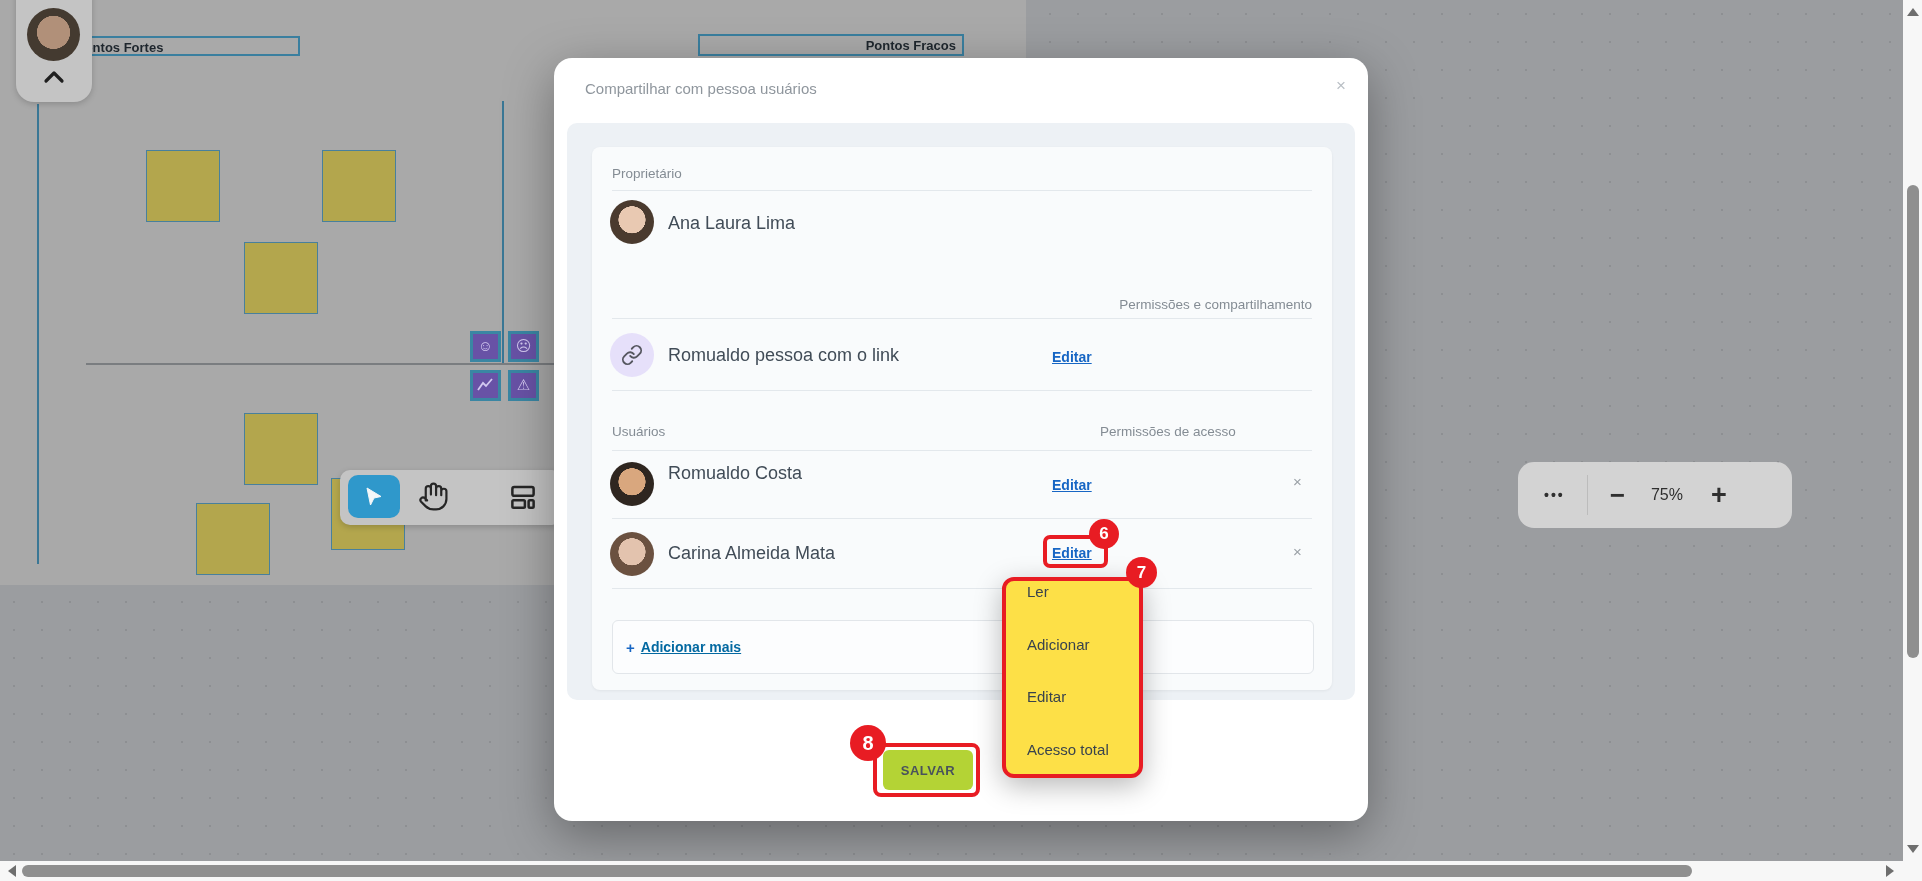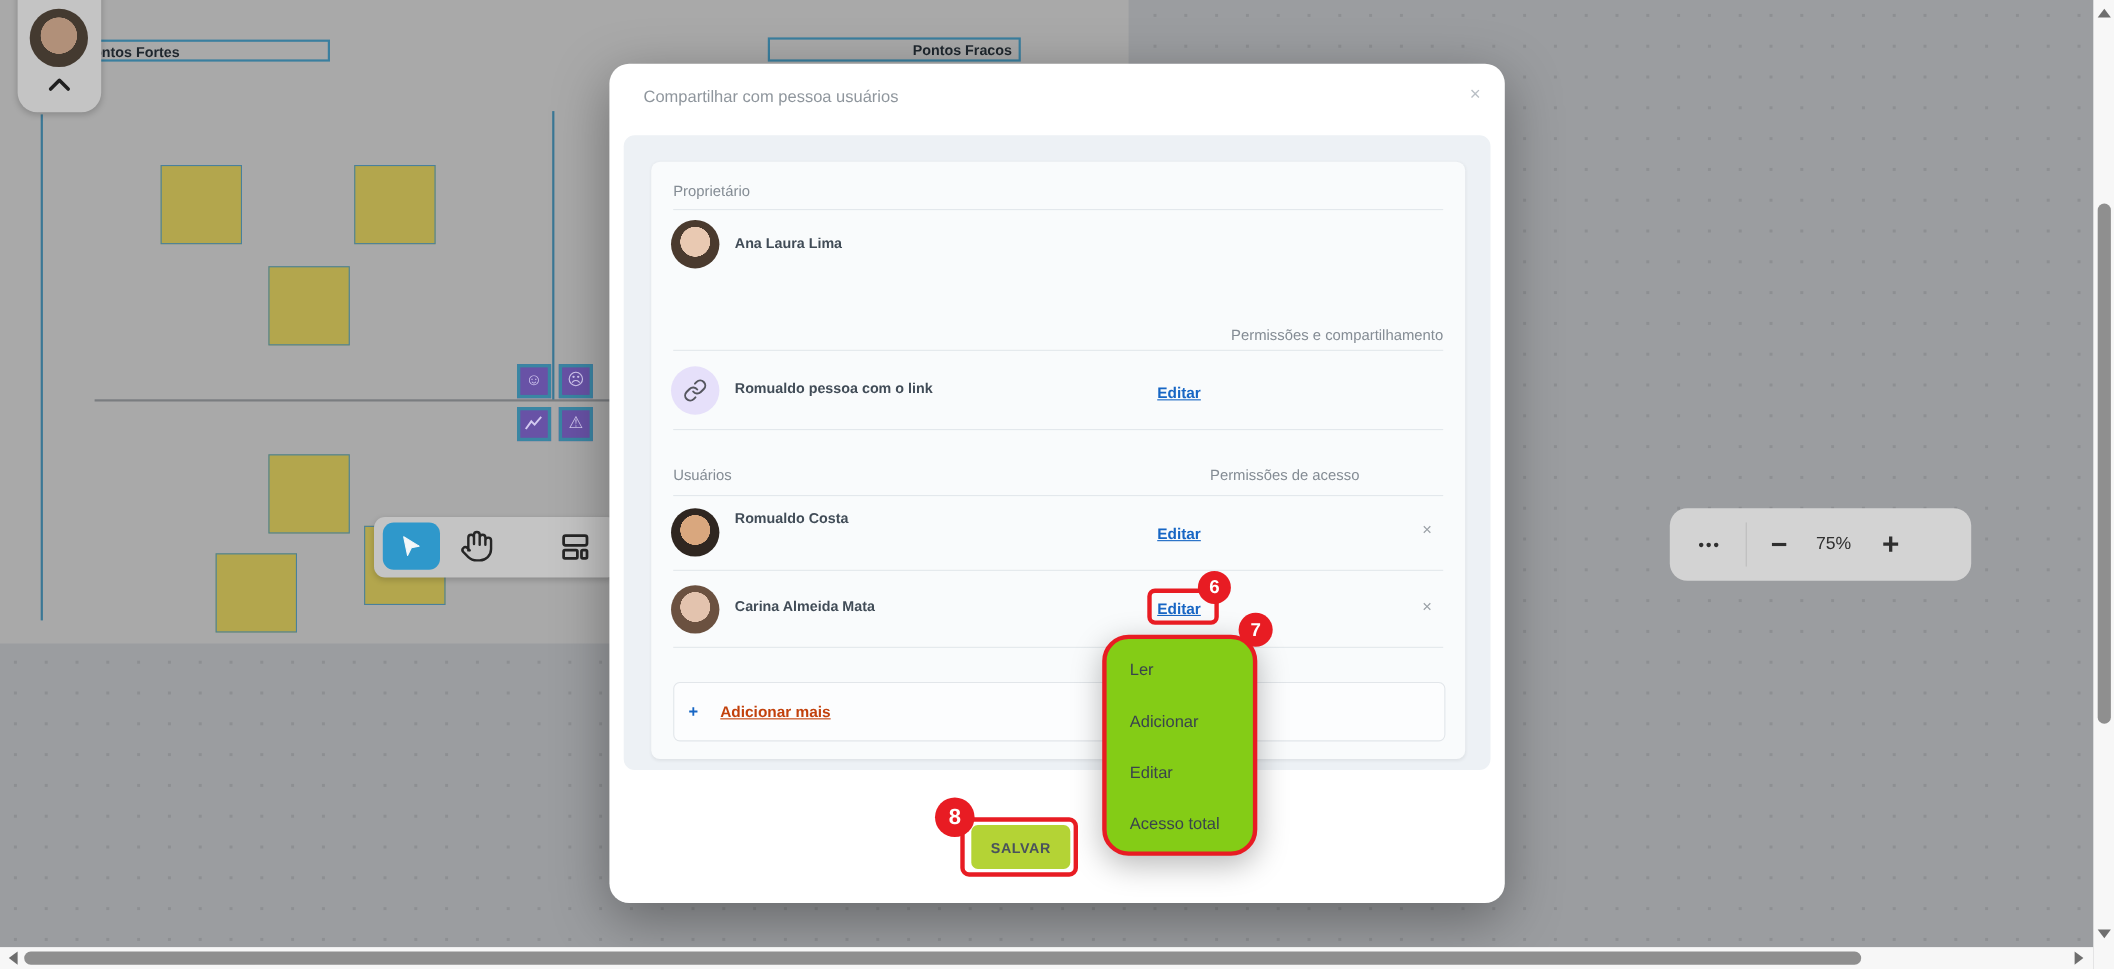--- a/index.html
+++ b/index.html
@@ -29,37 +29,37 @@
   
   .dialog{position:absolute;left:554px;top:58px;width:814px;height:763px;background:#ffffff;border-radius:18px;
     box-shadow:0 14px 50px rgba(0,0,0,.35);}
   .dlg-title{position:absolute;left:31px;top:22px;font-size:15px;color:#8f969d;}
   .dlg-close{position:absolute;right:22px;top:18px;font-size:17px;color:#b9bfc5;cursor:default;}
   .panel{position:absolute;left:13px;top:65px;width:788px;height:577px;background:#edf1f5;border-radius:10px;}
   .pcard{position:absolute;left:25px;top:24px;width:740px;height:543px;background:#f9fbfc;border-radius:8px;
     box-shadow:0 1px 3px rgba(0,0,0,.06);}
   .sec-label{font-size:13.5px;color:#848c94;}
   .divider{position:absolute;left:20px;right:20px;height:1px;background:#e3e8ec;}
-  .uname{font-size:13px;font-weight:bold;color:#414c57;white-space:nowrap;}
+  .uname{font-size:18px;font-weight:normal;color:#414c57;white-space:nowrap;}
   .edit-link{font-size:14px;font-weight:bold;color:#1766c4;text-decoration:underline;cursor:pointer;}
   .remove-x{font-size:15px;color:#9aa0a6;cursor:pointer;}
   .uavatar{position:absolute;width:44px;height:44px;border-radius:50%;}
   .addbox{position:absolute;left:20px;top:473px;width:700px;height:52px;background:#fcfdfe;
     border:1px solid #e2e6ea;border-radius:6px;display:flex;align-items:center;}
   .addplus{color:#1766c4;font-size:15px;font-weight:bold;margin-left:13px;}
-  .addlbl{color:#c2410c;font-size:14px;font-weight:bold;text-decoration:underline;margin-left:20px;text-align:right;}
+  .addlbl{color:#0369a1;font-size:14px;font-weight:bold;text-decoration:underline;margin-left:6px;text-align:right;}
   .save-btn{position:absolute;left:329px;top:692px;width:90px;height:40px;background:#b4d335;border:none;border-radius:6px;
     font-family:"Liberation Sans",sans-serif;font-size:13px;font-weight:bold;color:#49525c;letter-spacing:.5px;}
   
   .redbox{position:absolute;border:4px solid #e81c23;border-radius:8px;box-sizing:border-box;}
   .badge{position:absolute;background:#e81c23;border-radius:50%;color:#fff;font-weight:bold;
     display:flex;align-items:center;justify-content:center;}
-  .perm-menu{position:absolute;left:1002px;top:577px;width:141px;height:201px;background:#84cc16;
-    border:4px solid #e81c23;border-radius:24px;box-sizing:border-box;box-shadow:0 8px 28px rgba(0,0,0,.28);
-    display:flex;flex-direction:column;justify-content:space-between;padding:20px 0 16px 0;}
+  .perm-menu{position:absolute;left:1002px;top:577px;width:141px;height:201px;background:#fde047;
+    border:4px solid #e81c23;border-radius:12px;box-sizing:border-box;box-shadow:0 8px 28px rgba(0,0,0,.28);
+    display:flex;flex-direction:column;justify-content:space-between;padding:2px 0 16px 0;}
   .perm-item{font-size:15px;color:#39434d;padding-left:21px;cursor:pointer;}
   
   .vsb{position:absolute;left:1903px;top:0;width:19px;height:881px;background:#f7f7f7;}
   .hsb{position:absolute;left:0;top:861px;width:1903px;height:20px;background:#f7f7f7;}
   .thumb{position:absolute;background:#8f8f8f;border-radius:6px;}
   .tri{width:0;height:0;position:absolute;}
   .icon-svg{display:block;}
 </style>
 </head>
 <body>
@@ -70,21 +70,21 @@
 
   <div class="vline" style="left:37px;top:104px;height:460px;"></div>
   <div class="vline" style="left:502px;top:101px;height:263px;"></div>
   <div class="hline" style="left:86px;top:363px;width:940px;"></div>
 
   <div class="frame-box" style="left:62px;top:36px;width:238px;height:20px;">
     <div class="frame-title abs" style="left:12px;top:2px;">Pontos Fortes</div>
   </div>
 
 
-  <div class="frame-box" style="left:698px;top:34px;width:230px;height:22px;display:flex;align-items:center;justify-content:flex-end;">
+  <div class="frame-box" style="left:698px;top:34px;width:266px;height:22px;display:flex;align-items:center;justify-content:flex-end;">
     <span class="frame-title" style="padding-right:6px;">Pontos Fracos</span>
   </div>
 
   <div class="sticky" style="left:146px;top:150px;"></div>
   <div class="sticky" style="left:322px;top:150px;"></div>
   <div class="sticky" style="left:244px;top:242px;"></div>
   <div class="sticky" style="left:244px;top:413px;"></div>
   <div class="sticky" style="left:331px;top:478px;"></div>
   <div class="sticky" style="left:196px;top:503px;"></div>
 

